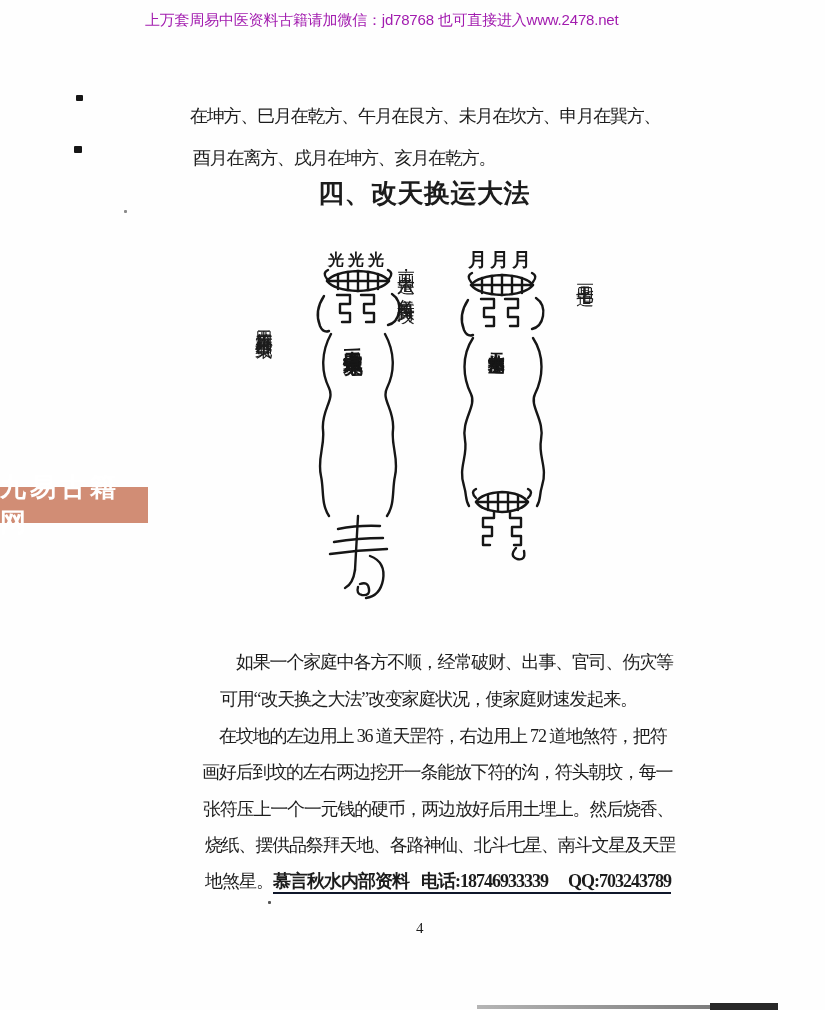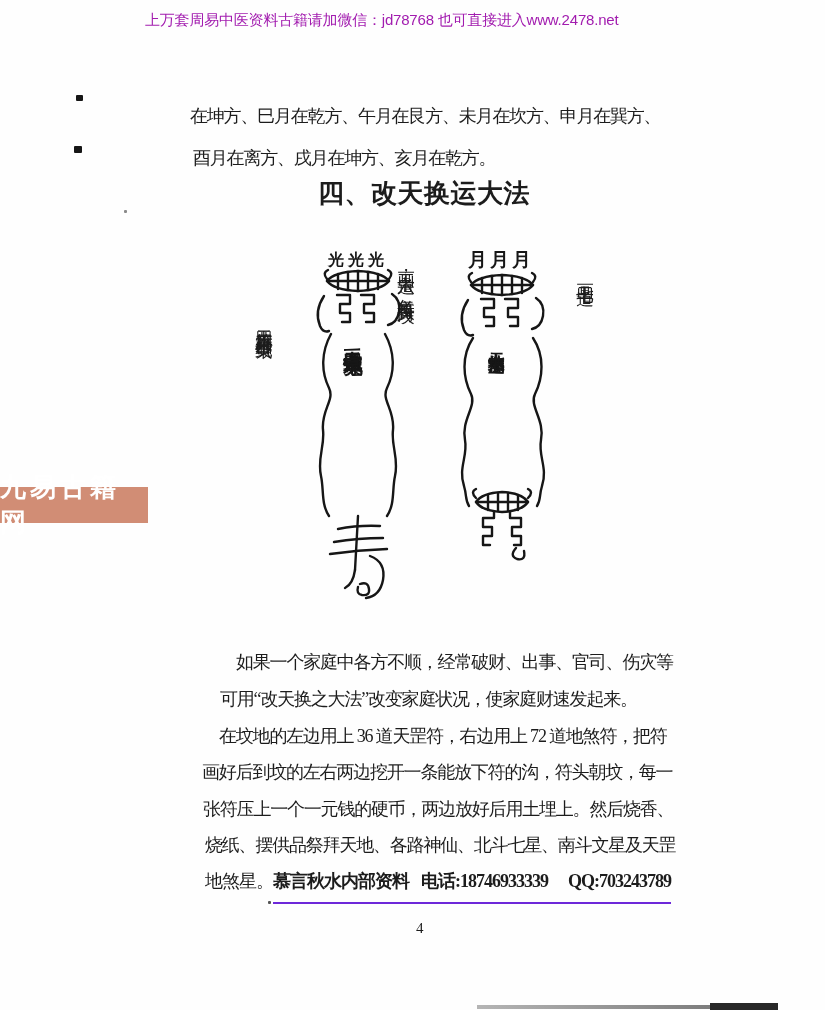--- a/index.html
+++ b/index.html
@@ -16,21 +16,21 @@
   .vcap{position:absolute;writing-mode:vertical-rl;text-orientation:upright;
     font-size:17.5px;letter-spacing:1.5px;white-space:nowrap;}
   .talisman{position:absolute;}
   .talisman svg{position:absolute;left:0;top:0;}
   .tal-text{position:absolute;writing-mode:vertical-rl;text-orientation:upright;
     font-weight:bold;white-space:nowrap;color:#161616;}
   .watermark{position:absolute;left:0;top:487px;width:148px;height:36px;
     display:flex;align-items:center;justify-content:center;}
   .watermark span{color:#fff;font-size:26px;font-weight:bold;letter-spacing:4px;}
   .footer-line{position:absolute;white-space:nowrap;font-size:18px;letter-spacing:-1px;}
-  .footer-bold{font-weight:bold;border-bottom:2px solid #6d28d9;padding-bottom:11px;}
+  .footer-bold{font-weight:bold;border-bottom:2px solid #0f172a;padding-bottom:1px;}
   .footer-bold .gap-s{display:inline-block;width:12px;}
   .footer-bold .gap-m{display:inline-block;width:20px;}
   .pagenum{position:absolute;font-size:15px;}
   .speck{position:absolute;background:#161616;border-radius:1px;}
   .smudge{position:absolute;}
 </style>
 </head>
 <body>
 
 <div class="header-line" style="left:145px;top:11px;">上万套周易中医资料古籍请加微信：jd78768 也可直接进入www.2478.net</div>

